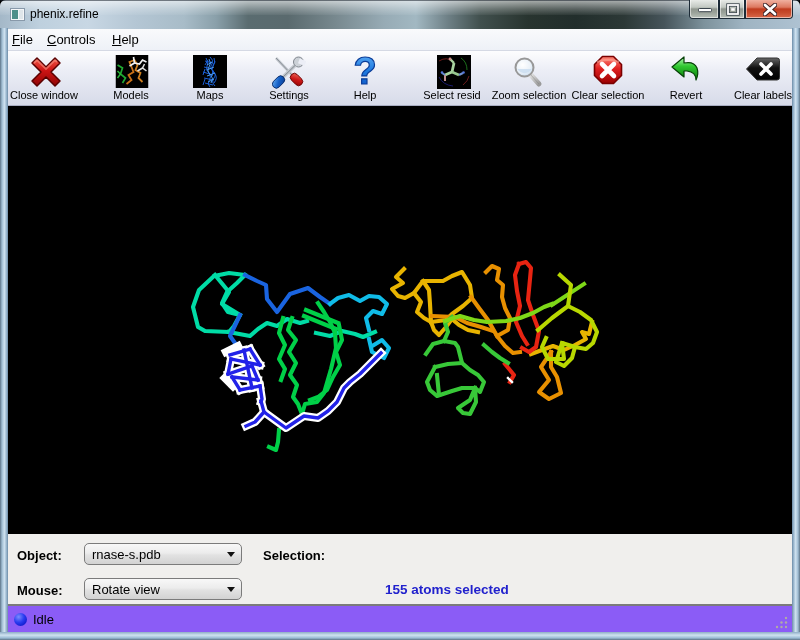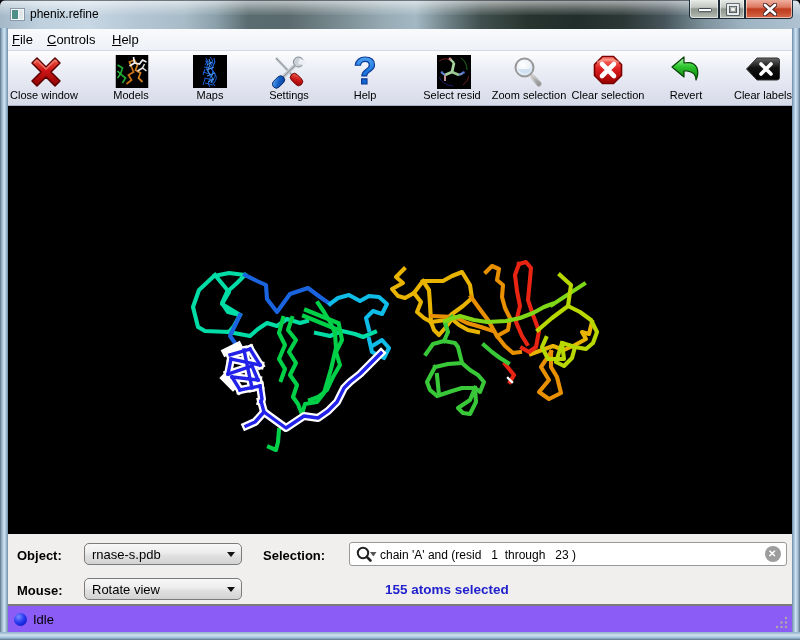--- a/index.html
+++ b/index.html
@@ -358,29 +358,20 @@
     </svg>
   </div>
 
   <div id="bottom">
     <div class="blabel" style="left:9px;top:14px">Object:</div>
     <div class="combo" style="top:9px">
         <span class="ct">rnase-s.pdb</span>
         <span class="arr"></span>
       </div>
     <div class="blabel" style="left:255px;top:14px">Selection:</div>
-    <div id="searchbox">
-      <svg class="abs" style="left:5px;top:3px" width="30" height="18" viewBox="0 0 30 18">
-        <circle cx="8" cy="7" r="5.2" fill="none" stroke="#222" stroke-width="2"></circle>
-        <line x1="11.8" y1="10.8" x2="15.5" y2="14.5" stroke="#222" stroke-width="2.6" stroke-linecap="round"></line>
-        <path d="M15,6 l6.5,0 -3.2,4.5 z" fill="#555"></path>
-      </svg>
-      <div class="stext">chain 'A' and (resid   1  through   23 )</div>
-      <div id="clearbtn"></div>
-    </div>
     <div class="blabel" style="left:9px;top:49px">Mouse:</div>
     <div class="combo" style="top:44px">
         <span class="ct">Rotate view</span>
         <span class="arr"></span>
       </div>
     <div id="atomsel">155 atoms selected</div>
   </div>
 
   <div id="statline"></div>
   <div id="statusbar">

